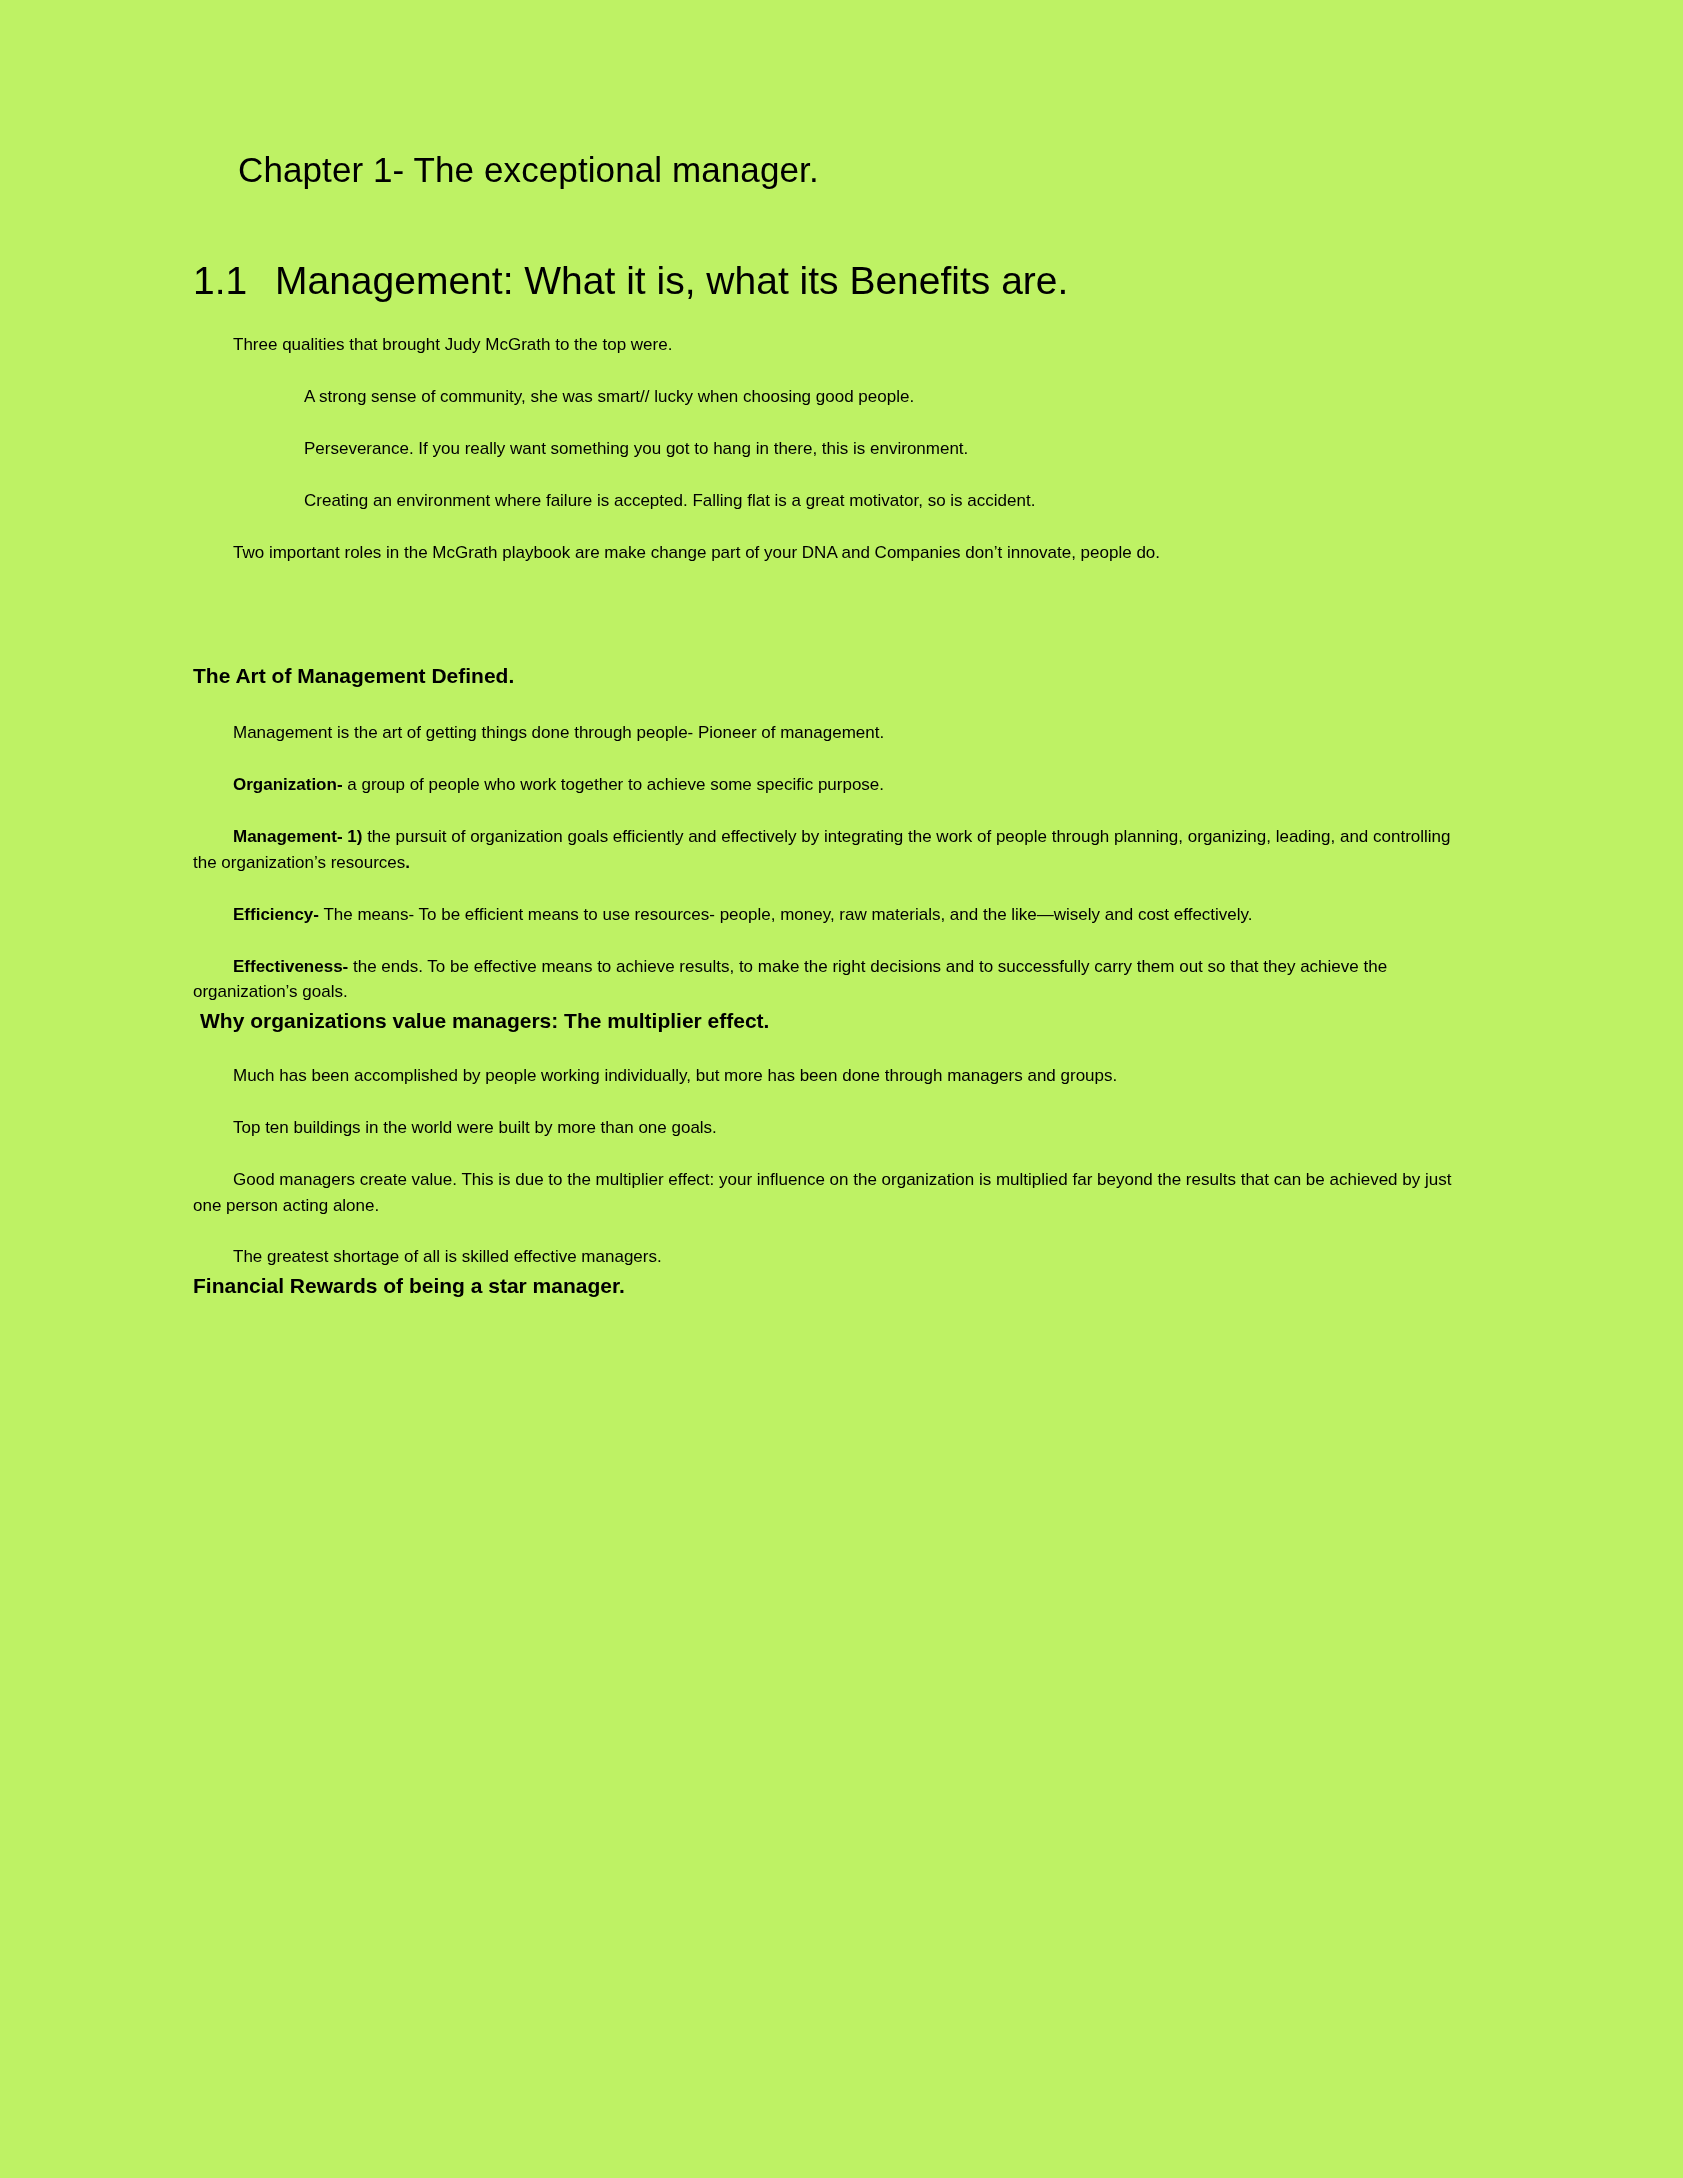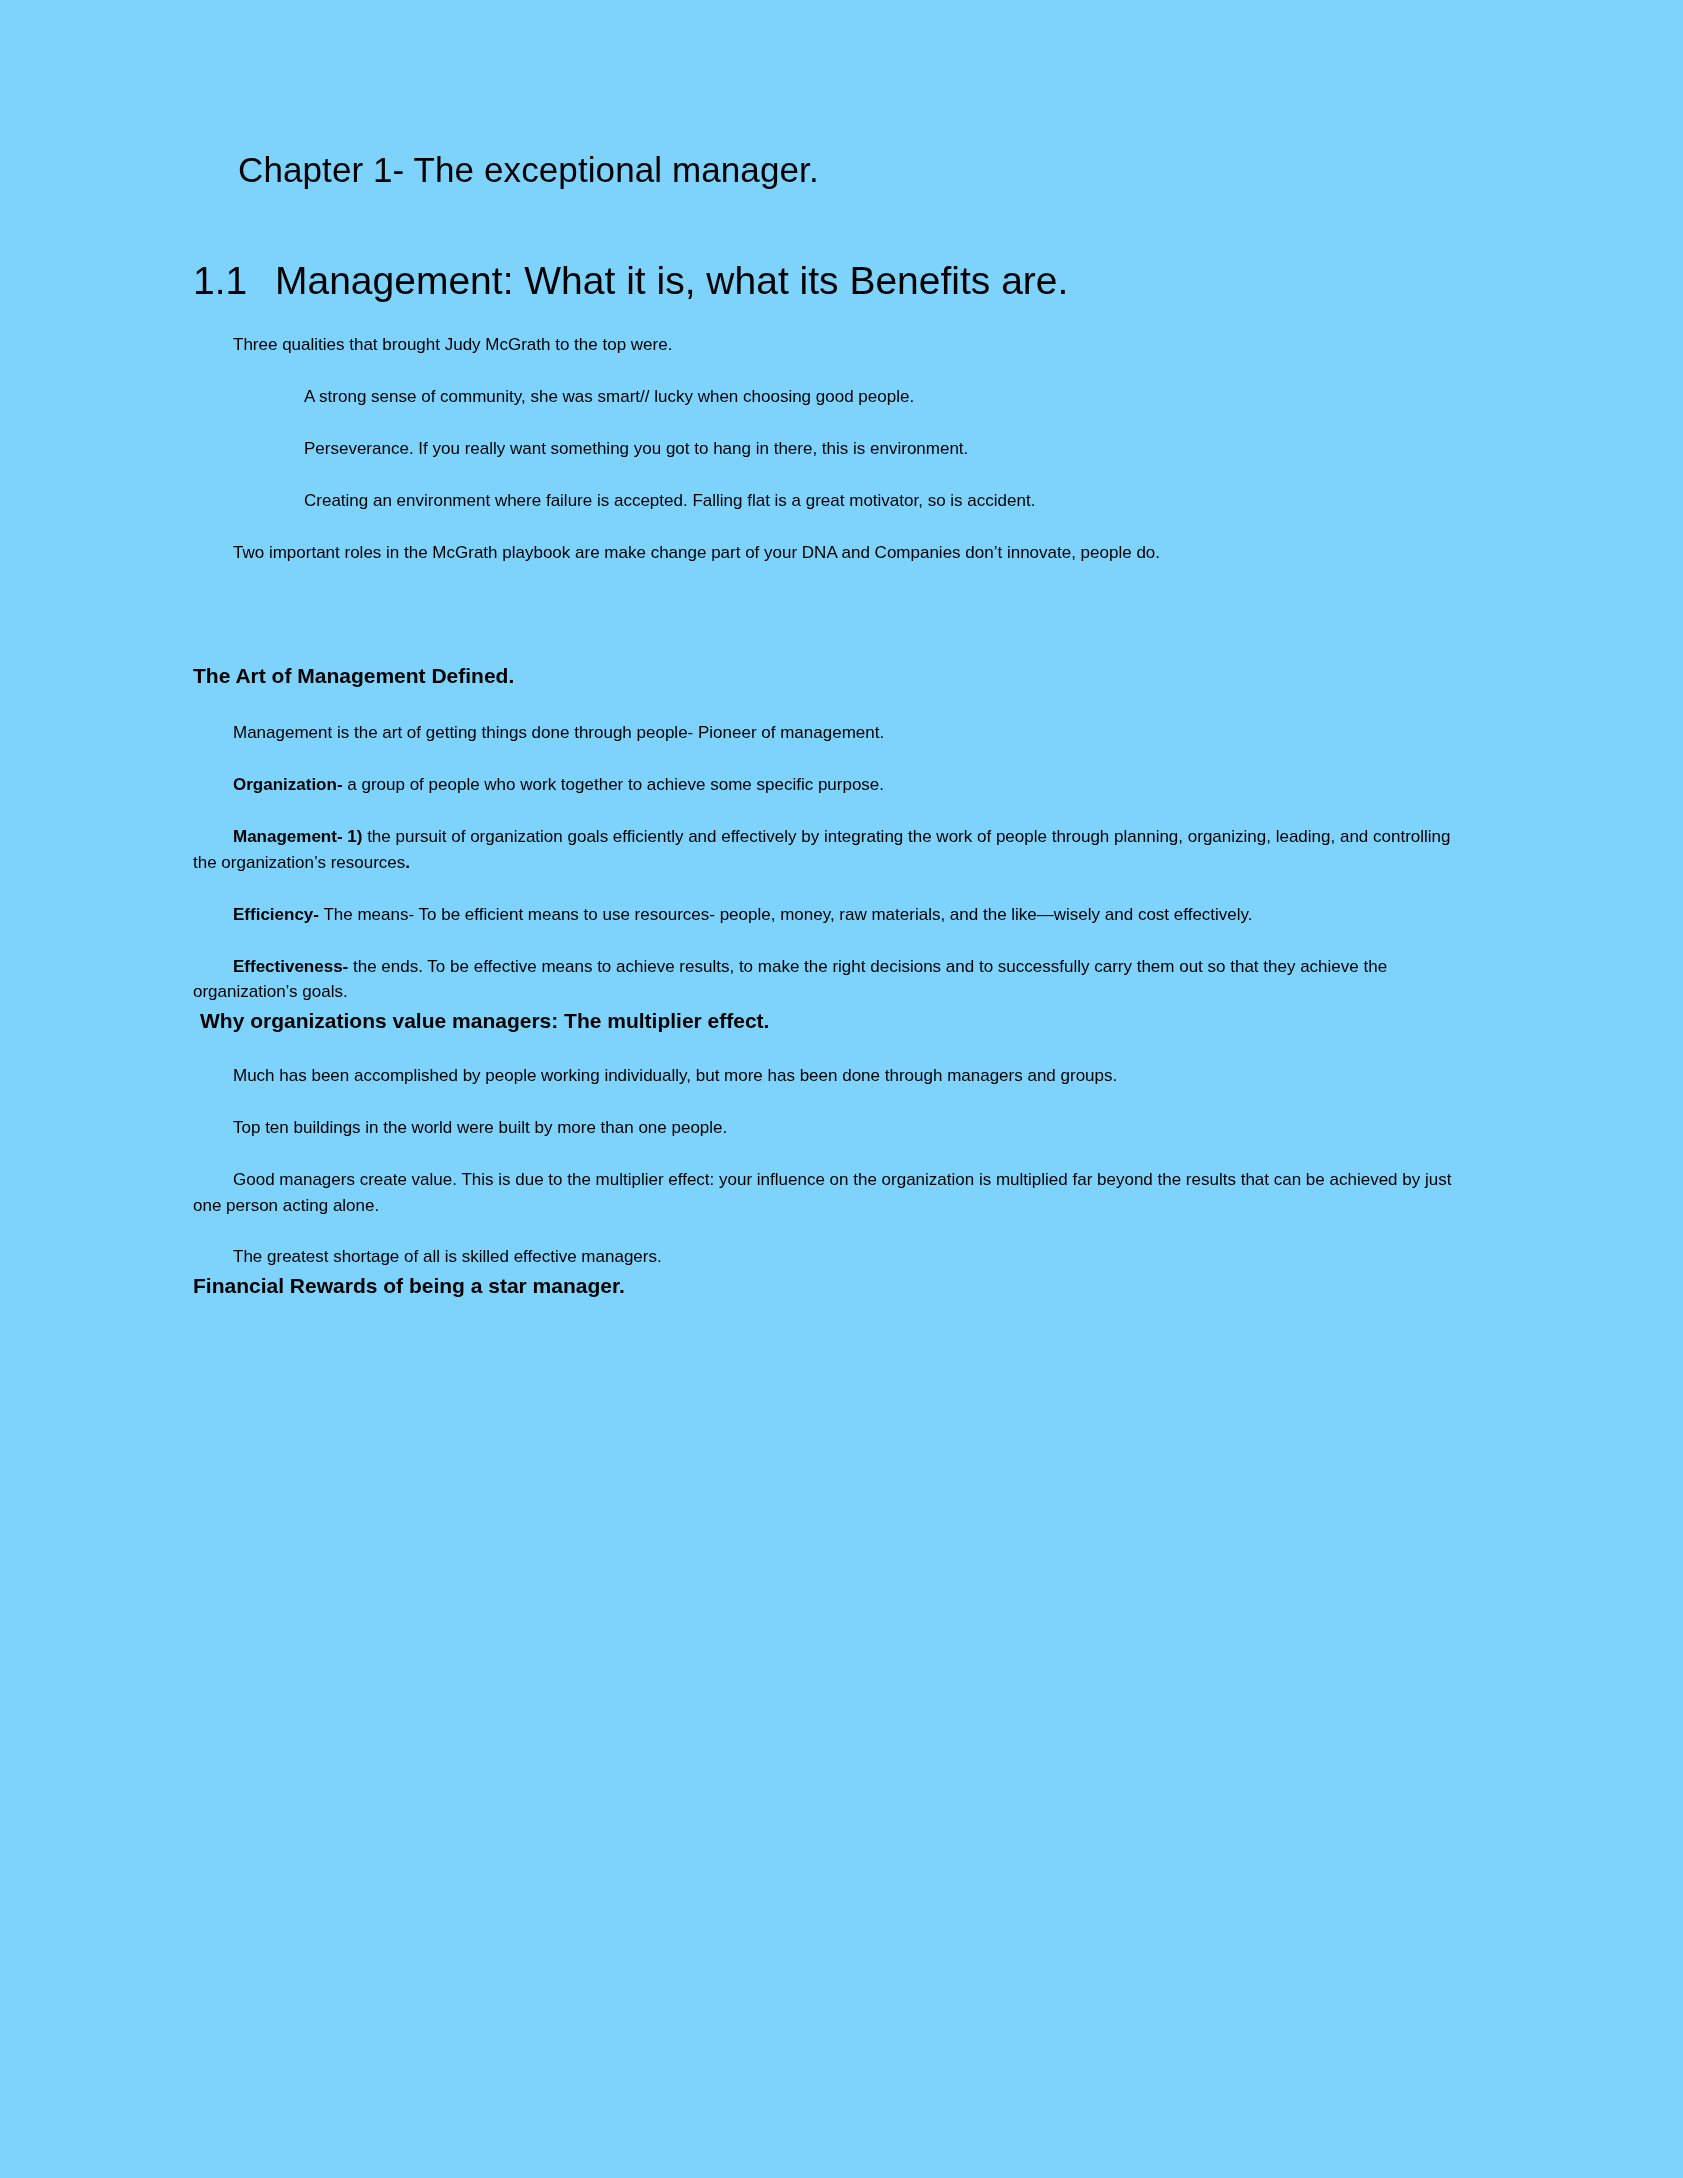--- a/index.html
+++ b/index.html
@@ -11,21 +11,21 @@
     width: 1683px;
     height: 2178px;
     font-family: "Liberation Sans", sans-serif;
     color: #000000;
     -webkit-font-smoothing: antialiased;
   }
   .page {
     position: relative;
     width: 1683px;
     height: 2178px;
-    background: #7dd3fc;
+    background: #bef264;
     box-sizing: border-box;
     padding: 0;
     overflow: hidden;
   }
   .doc-body {
     position: absolute;
     left: 193px;
     top: 149px;
     width: 1277px;
   }
@@ -139,21 +139,21 @@
     </p>
 
     <p class="para indent-1 block-sm">
       <span class="bold">Effectiveness-</span><span> the ends. To be effective means to achieve results, to make the right decisions and to successfully carry them out so that they achieve the organization’s goals.</span>
     </p>
 
     <p class="subhead lead-space block-sm">Why organizations value managers: The multiplier effect.</p>
 
     <p class="para indent-1 block-sm">Much has been accomplished by people working individually, but more has been done through managers and groups.</p>
 
-    <p class="para indent-1 block-sm">Top ten buildings in the world were built by more than one people.</p>
+    <p class="para indent-1 block-sm">Top ten buildings in the world were built by more than one goals.</p>
 
     <p class="para indent-1 block-sm">Good managers create value. This is due to the multiplier effect: your influence on the organization is multiplied far beyond the results that can be achieved by just one person acting alone.</p>
 
     <p class="para indent-1 block-sm">The greatest shortage of all is skilled effective managers.</p>
 
     <p class="subhead block-sm">Financial Rewards of being a star manager.</p>
 
   </div>
 </div>
 

